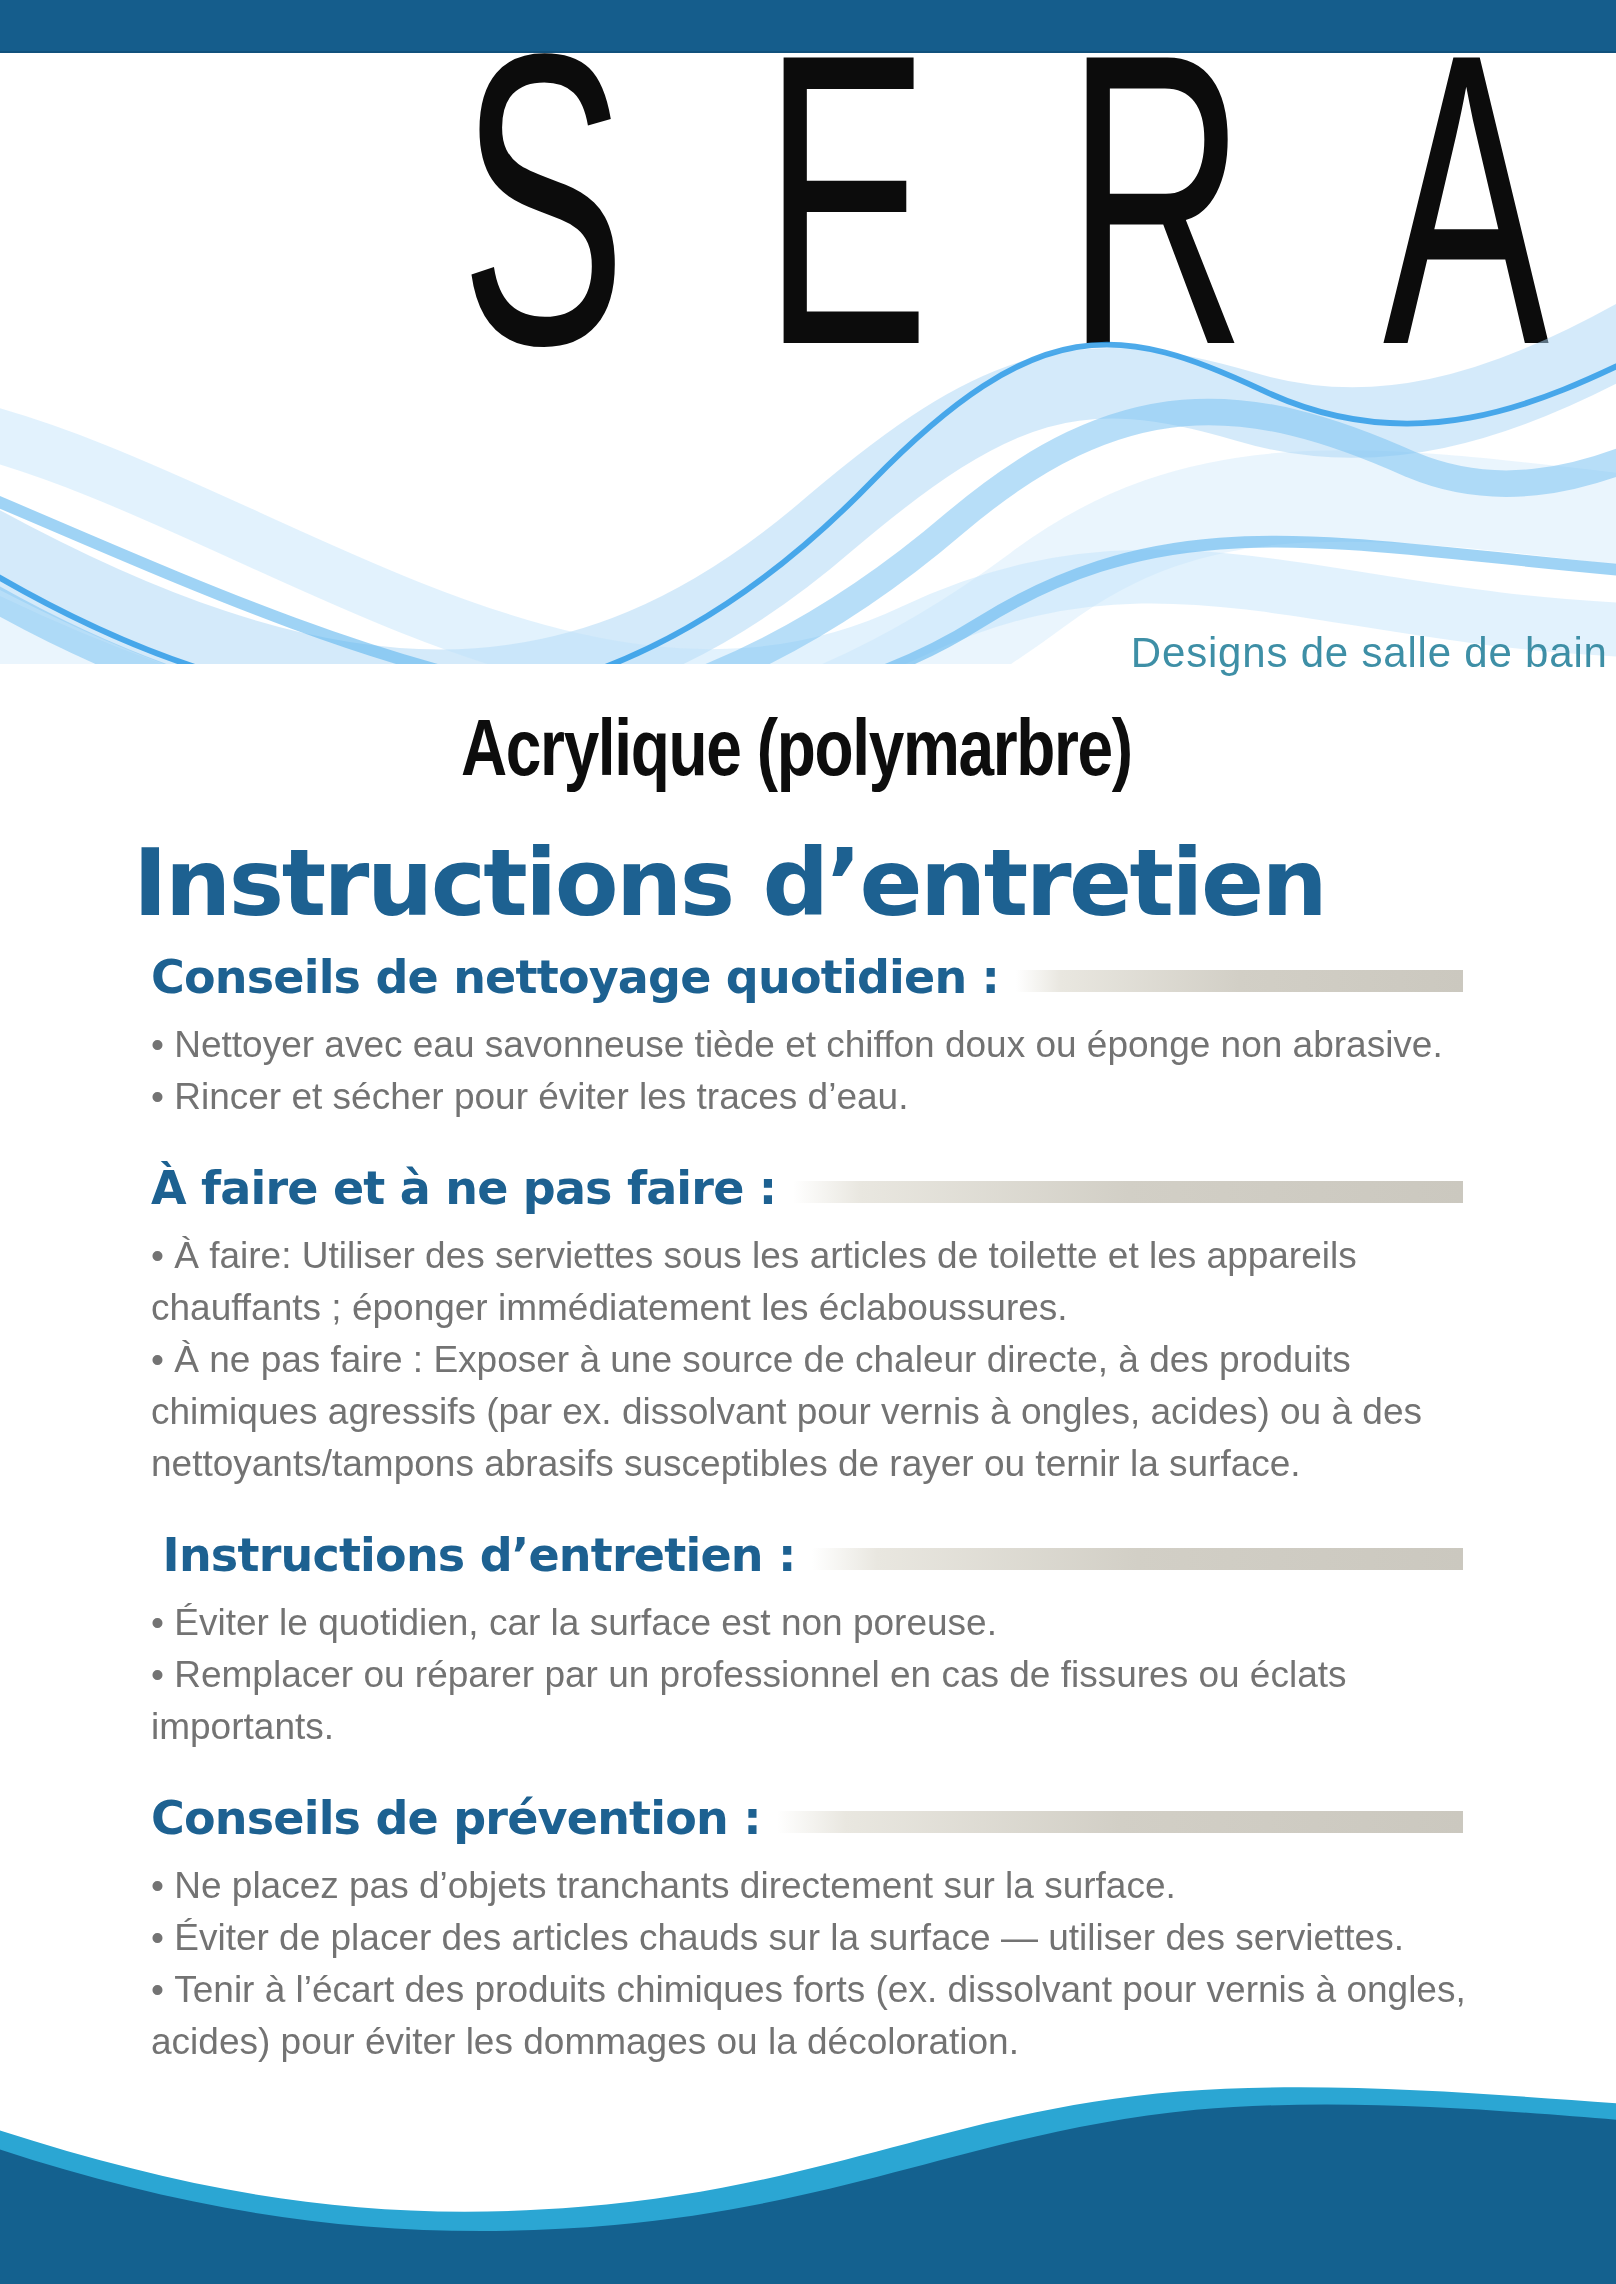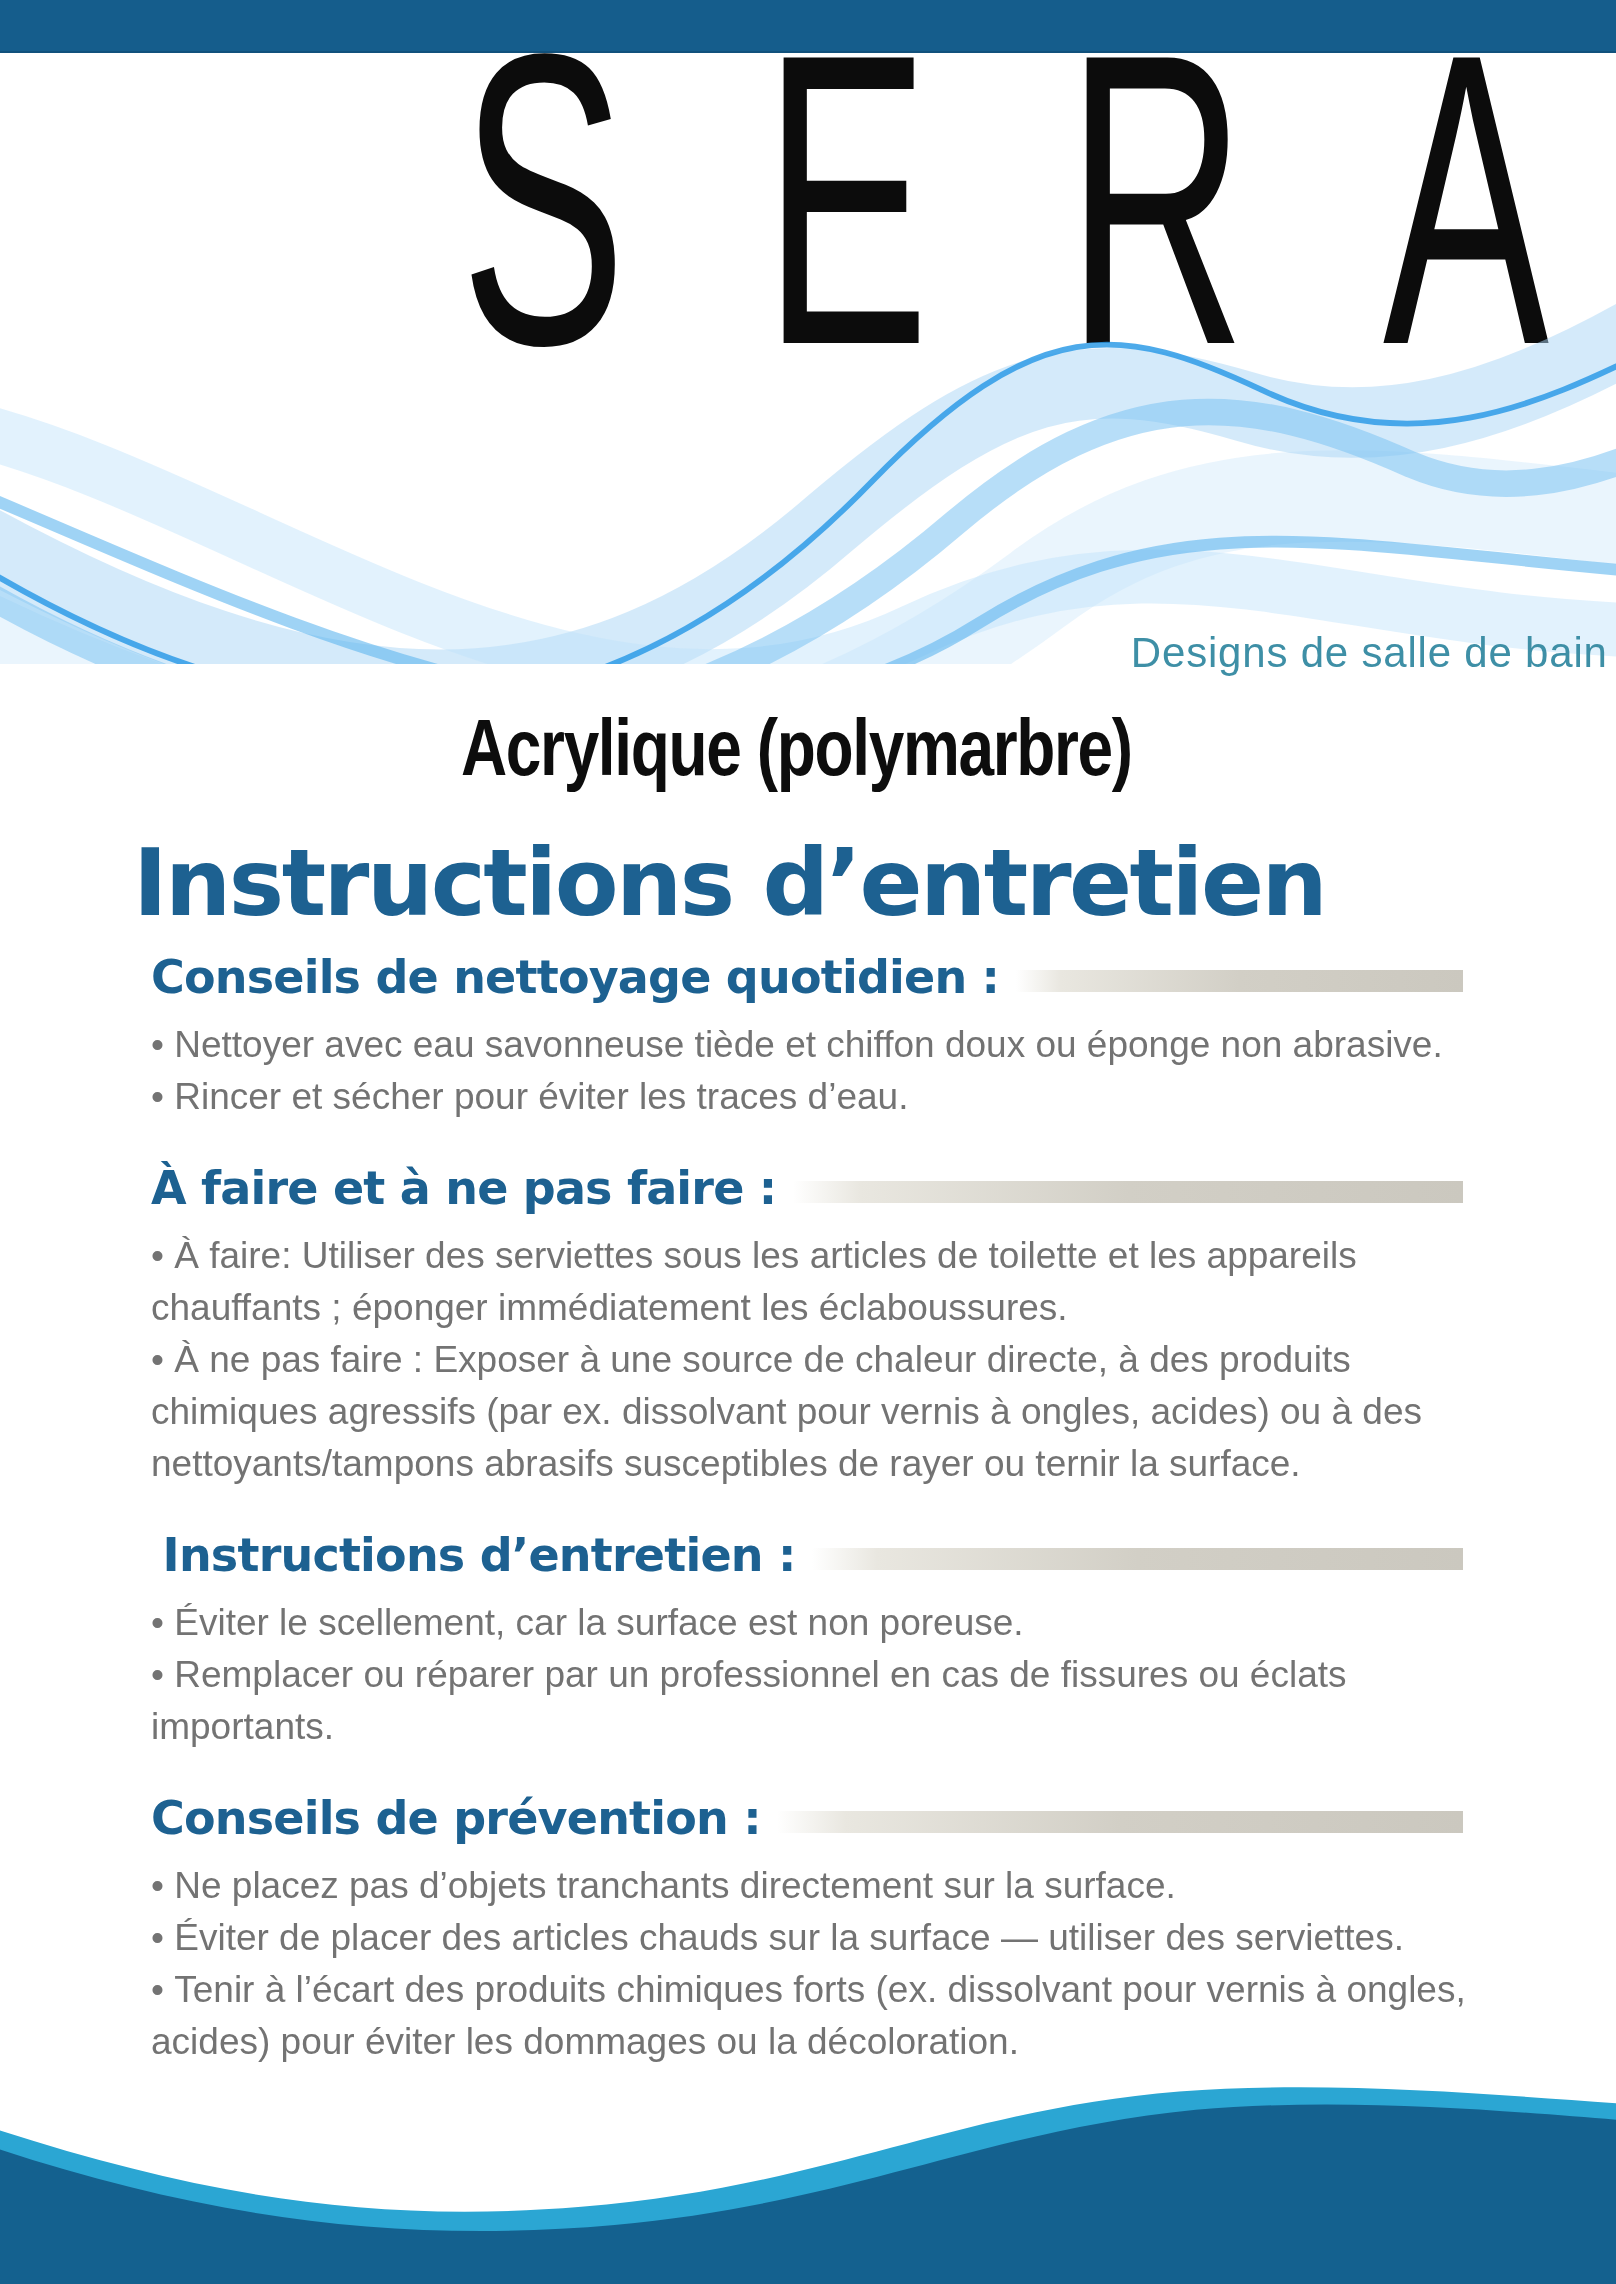--- a/index.html
+++ b/index.html
@@ -99,21 +99,21 @@
       <div class="bullet">À ne pas faire : Exposer à une source de chaleur directe, à des produits chimiques agressifs (par ex. dissolvant pour vernis à ongles, acides) ou à des nettoyants/tampons abrasifs susceptibles de rayer ou ternir la surface.</div>
     </div>
   </div>
 
   <div class="section">
     <div class="section-head sec3-indent">
       <span>Instructions d’entretien :</span>
       <span class="rule"></span>
     </div>
     <div class="bullets">
-      <div class="bullet">Éviter le scellement, car la surface est non poreuse.</div>
+      <div class="bullet">Éviter le quotidien, car la surface est non poreuse.</div>
       <div class="bullet">Remplacer ou réparer par un professionnel en cas de fissures ou éclats importants.</div>
     </div>
   </div>
 
   <div class="section">
     <div class="section-head">
       <span>Conseils de prévention :</span>
       <span class="rule"></span>
     </div>
     <div class="bullets">

